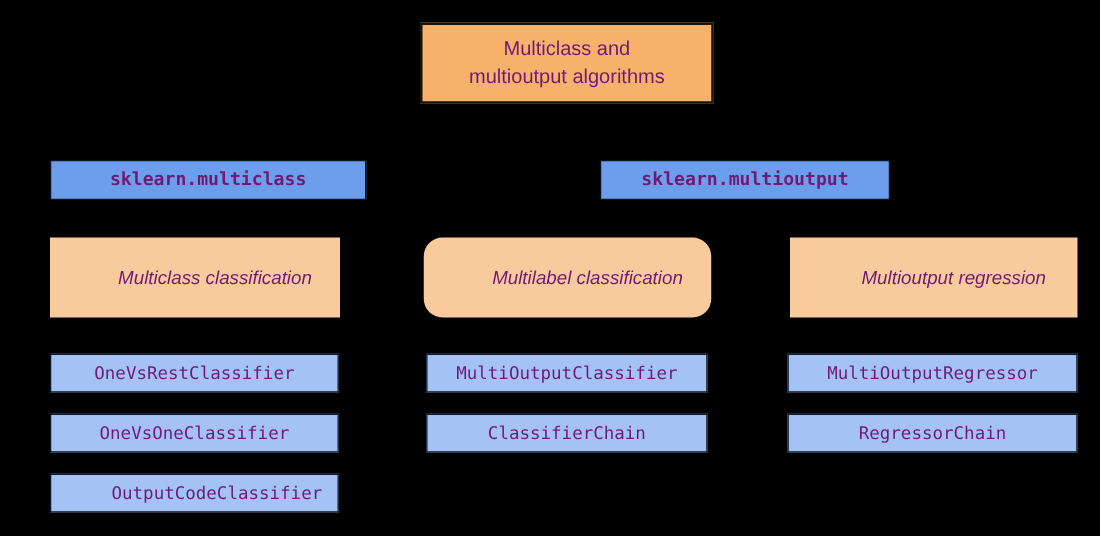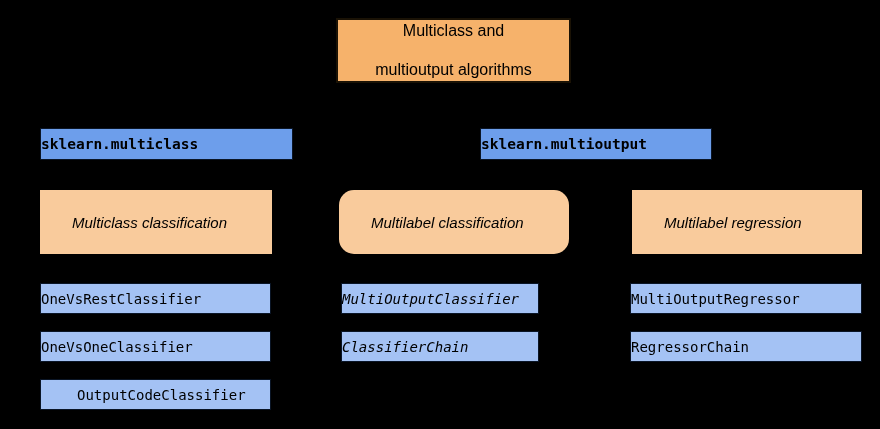--- a/index.html
+++ b/index.html
@@ -7,23 +7,23 @@
   body {
     background: #000000;
     font-family: "Liberation Sans", sans-serif;
     position: relative;
     overflow: hidden;
   }
   .box {
     position: absolute;
     display: flex;
     align-items: center;
-    justify-content: space-between;
+    justify-content: center;
     text-align: center;
-    color: #000000;
+    color: #701a75;
   }
   .title-box {
     left: 336px; top: 18px; width: 235px; height: 65px;
     background: #f6b26b;
     border: 2px solid #1a1205;
     font-size: 16px;
     line-height: 1.35;
     flex-direction: column;
   }
   .module-box {
@@ -47,40 +47,40 @@
   .category-2 { left: 339px; width: 230px; border-radius: 15px; }
   .category-3 { left: 632px; width: 230px; }
   .class-box {
     height: 31px;
     background: #a4c2f4;
     border: 1.5px solid #0a1526;
     font-family: "DejaVu Sans Mono", monospace;
     font-size: 14px;
   }
   .col-1 { left: 40px;  width: 231px; }
-  .col-2 { left: 341px; width: 198px; font-style: italic; }
+  .col-2 { left: 341px; width: 225px; }
   .col-3 { left: 630px; width: 232px; }
   .row-1 { top: 283px; }
   .row-2 { top: 331px; }
   .row-3 { top: 379px; padding-left: 36px; }
 </style>
 </head>
 <body>
 
 <div class="box title-box">
   <span>Multiclass and</span>
   <span>multioutput algorithms</span>
 </div>
 
 <div class="box module-box module-multiclass">sklearn.multiclass</div>
 <div class="box module-box module-multioutput">sklearn.multioutput</div>
 
 <div class="box category-box category-1">Multiclass classification</div>
 <div class="box category-box category-2">Multilabel classification</div>
-<div class="box category-box category-3">Multilabel regression</div>
+<div class="box category-box category-3">Multioutput regression</div>
 
 <div class="box class-box col-1 row-1">OneVsRestClassifier</div>
 <div class="box class-box col-1 row-2">OneVsOneClassifier</div>
 <div class="box class-box col-1 row-3">OutputCodeClassifier</div>
 
 <div class="box class-box col-2 row-1">MultiOutputClassifier</div>
 <div class="box class-box col-2 row-2">ClassifierChain</div>
 
 <div class="box class-box col-3 row-1">MultiOutputRegressor</div>
 <div class="box class-box col-3 row-2">RegressorChain</div>

